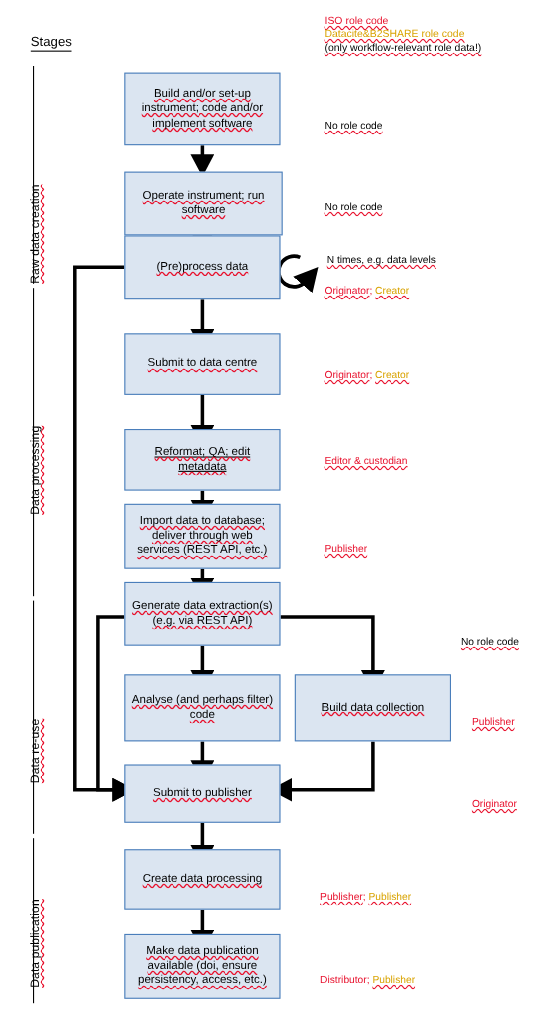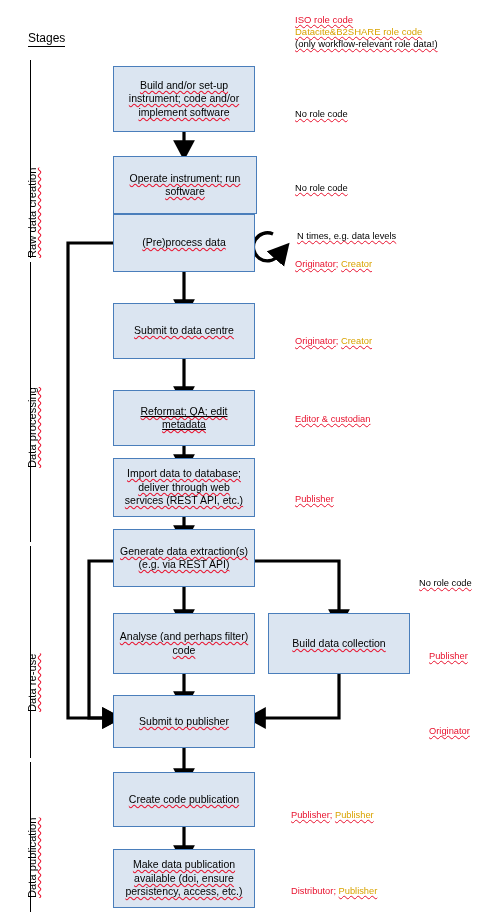--- a/index.html
+++ b/index.html
@@ -130,21 +130,21 @@
 
   <div class="node" style="left:268px;top:613px;width:142px;height:61px;">
     <span class="sq">Build data collection</span>
     </div>
 
   <div class="node" style="left:113px;top:695px;width:142px;height:53px;">
     <span class="sq">Submit to publisher</span>
     </div>
 
   <div class="node" style="left:113px;top:772px;width:142px;height:55px;">
-    <span class="sq">Create code publication</span>
+    <span class="sq">Create data processing</span>
     </div>
 
   <div class="node" style="left:113px;top:849px;width:142px;height:59px;">
     <span class="sq">Make data publication available (doi, ensure persistency, access, etc.)</span>
     </div>
 
   <div class="ann blk sq" style="left:295px;top:109px;">No role code</div>
 
   <div class="ann blk sq" style="left:295px;top:183px;">No role code</div>
 

